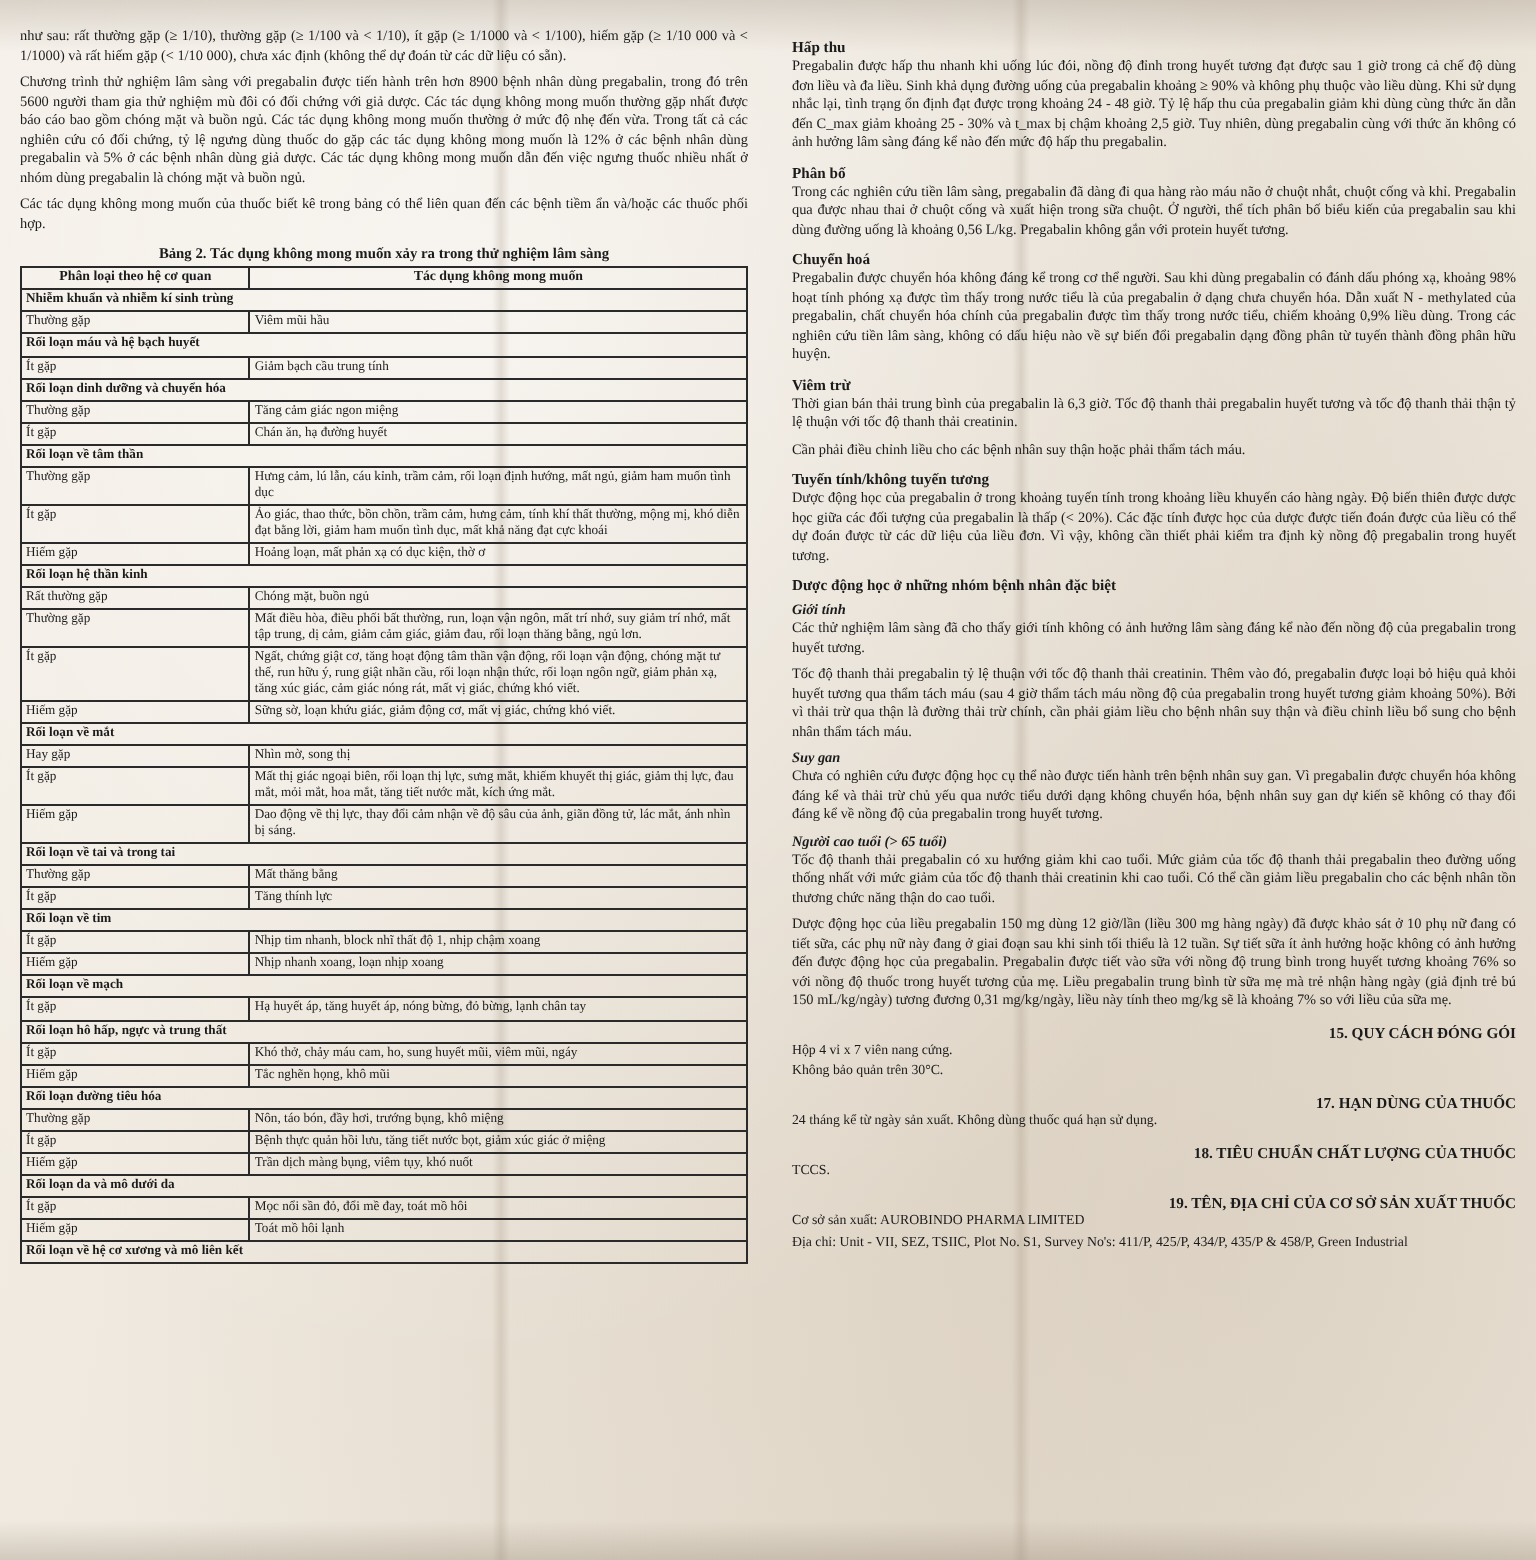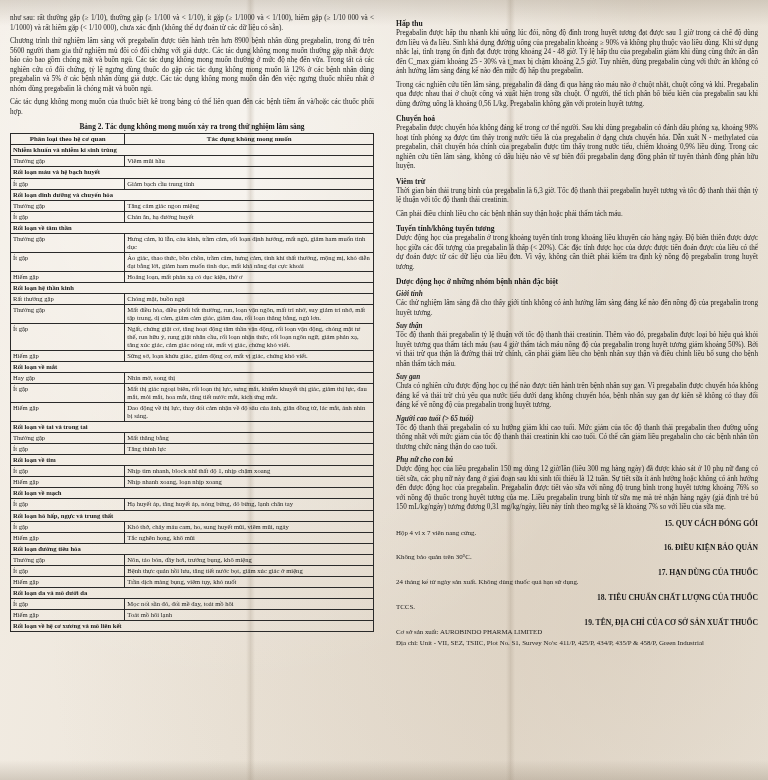--- a/index.html
+++ b/index.html
@@ -291,44 +291,42 @@
             <td class="soc" colspan="2">Rối loạn về hệ cơ xương và mô liên kết</td>
           </tr>
         </tbody>
     </table>
   </div>
 
   <div class="col col-right">
     <div id="right-sections">
         <h3 class="sec">Hấp thu</h3>
         <p class="body">Pregabalin được hấp thu nhanh khi uống lúc đói, nồng độ đỉnh trong huyết tương đạt được sau 1 giờ trong cả chế độ dùng đơn liều và đa liều. Sinh khả dụng đường uống của pregabalin khoảng ≥ 90% và không phụ thuộc vào liều dùng. Khi sử dụng nhắc lại, tình trạng ổn định đạt được trong khoảng 24 - 48 giờ. Tỷ lệ hấp thu của pregabalin giảm khi dùng cùng thức ăn dẫn đến C_max giảm khoảng 25 - 30% và t_max bị chậm khoảng 2,5 giờ. Tuy nhiên, dùng pregabalin cùng với thức ăn không có ảnh hưởng lâm sàng đáng kể nào đến mức độ hấp thu pregabalin.</p>
+        <h3 class="sec">Phân bố</h3>
         <p class="body">Trong các nghiên cứu tiền lâm sàng, pregabalin đã dàng đi qua hàng rào máu não ở chuột nhắt, chuột cống và khỉ. Pregabalin qua được nhau thai ở chuột cống và xuất hiện trong sữa chuột. Ở người, thể tích phân bố biểu kiến của pregabalin sau khi dùng đường uống là khoảng 0,56 L/kg. Pregabalin không gắn với protein huyết tương.</p>
         <h3 class="sec">Chuyển hoá</h3>
         <p class="body">Pregabalin được chuyển hóa không đáng kể trong cơ thể người. Sau khi dùng pregabalin có đánh dấu phóng xạ, khoảng 98% hoạt tính phóng xạ được tìm thấy trong nước tiểu là của pregabalin ở dạng chưa chuyển hóa. Dẫn xuất N - methylated của pregabalin, chất chuyển hóa chính của pregabalin được tìm thấy trong nước tiểu, chiếm khoảng 0,9% liều dùng. Trong các nghiên cứu tiền lâm sàng, không có dấu hiệu nào về sự biến đổi pregabalin dạng đồng phân từ tuyến thành đồng phân hữu huyện.</p>
         <h3 class="sec">Viêm trừ</h3>
         <p class="body">Thời gian bán thải trung bình của pregabalin là 6,3 giờ. Tốc độ thanh thải pregabalin huyết tương và tốc độ thanh thải thận tỷ lệ thuận với tốc độ thanh thải creatinin.</p>
         <p class="body">Cần phải điều chỉnh liều cho các bệnh nhân suy thận hoặc phải thẩm tách máu.</p>
         <h3 class="sec">Tuyến tính/không tuyến tương</h3>
         <p class="body">Dược động học của pregabalin ở trong khoảng tuyến tính trong khoảng liều khuyến cáo hàng ngày. Độ biến thiên được dược học giữa các đối tượng của pregabalin là thấp (&lt; 20%). Các đặc tính được học của dược được tiến đoán được của liều có thể dự đoán được từ các dữ liệu của liều đơn. Vì vậy, không cần thiết phải kiểm tra định kỳ nồng độ pregabalin trong huyết tương.</p>
         <h3 class="sec">Dược động học ở những nhóm bệnh nhân đặc biệt</h3>
         <h4 class="sub">Giới tính</h4>
         <p class="body">Các thử nghiệm lâm sàng đã cho thấy giới tính không có ảnh hưởng lâm sàng đáng kể nào đến nồng độ của pregabalin trong huyết tương.</p>
-        <h4 class="sub">Suy thận</h4>
         <p class="body">Tốc độ thanh thải pregabalin tỷ lệ thuận với tốc độ thanh thải creatinin. Thêm vào đó, pregabalin được loại bỏ hiệu quả khỏi huyết tương qua thẩm tách máu (sau 4 giờ thẩm tách máu nồng độ của pregabalin trong huyết tương giảm khoảng 50%). Bởi vì thải trừ qua thận là đường thải trừ chính, cần phải giảm liều cho bệnh nhân suy thận và điều chỉnh liều bổ sung cho bệnh nhân thẩm tách máu.</p>
         <h4 class="sub">Suy gan</h4>
         <p class="body">Chưa có nghiên cứu được động học cụ thể nào được tiến hành trên bệnh nhân suy gan. Vì pregabalin được chuyển hóa không đáng kể và thải trừ chủ yếu qua nước tiểu dưới dạng không chuyển hóa, bệnh nhân suy gan dự kiến sẽ không có thay đổi đáng kể về nồng độ của pregabalin trong huyết tương.</p>
         <h4 class="sub">Người cao tuổi (&gt; 65 tuổi)</h4>
         <p class="body">Tốc độ thanh thải pregabalin có xu hướng giảm khi cao tuổi. Mức giảm của tốc độ thanh thải pregabalin theo đường uống thống nhất với mức giảm của tốc độ thanh thải creatinin khi cao tuổi. Có thể cần giảm liều pregabalin cho các bệnh nhân tồn thương chức năng thận do cao tuổi.</p>
-        <h4 class="sub">Phụ nữ cho con bú</h4>
         <p class="body">Dược động học của liều pregabalin 150 mg dùng 12 giờ/lần (liều 300 mg hàng ngày) đã được khảo sát ở 10 phụ nữ đang có tiết sữa, các phụ nữ này đang ở giai đoạn sau khi sinh tối thiểu là 12 tuần. Sự tiết sữa ít ảnh hưởng hoặc không có ảnh hưởng đến được động học của pregabalin. Pregabalin được tiết vào sữa với nồng độ trung bình trong huyết tương khoảng 76% so với nồng độ thuốc trong huyết tương của mẹ. Liều pregabalin trung bình từ sữa mẹ mà trẻ nhận hàng ngày (giả định trẻ bú 150 mL/kg/ngày) tương đương 0,31 mg/kg/ngày, liều này tính theo mg/kg sẽ là khoảng 7% so với liều của sữa mẹ.</p>
       </div>
     <div id="right-numbered">
         <h3 class="num">15. QUY CÁCH ĐÓNG GÓI</h3>
         <p class="mono-small">Hộp 4 vỉ x 7 viên nang cứng.</p>
-        <h3 class="num">16. ĐIỀU KIỆN BẢO QUẢN</h3>
         <p class="mono-small">Không bảo quản trên 30°C.</p>
         <h3 class="num">17. HẠN DÙNG CỦA THUỐC</h3>
         <p class="mono-small">24 tháng kể từ ngày sản xuất. Không dùng thuốc quá hạn sử dụng.</p>
         <h3 class="num">18. TIÊU CHUẨN CHẤT LƯỢNG CỦA THUỐC</h3>
         <p class="mono-small">TCCS.</p>
         <h3 class="num">19. TÊN, ĐỊA CHỈ CỦA CƠ SỞ SẢN XUẤT THUỐC</h3>
         <p class="mono-small">Cơ sở sản xuất: AUROBINDO PHARMA LIMITED</p>
         <p class="mono-small">Địa chỉ: Unit - VII, SEZ, TSIIC, Plot No. S1, Survey No's: 411/P, 425/P, 434/P, 435/P &amp; 458/P, Green Industrial</p>
       </div>
   </div>

